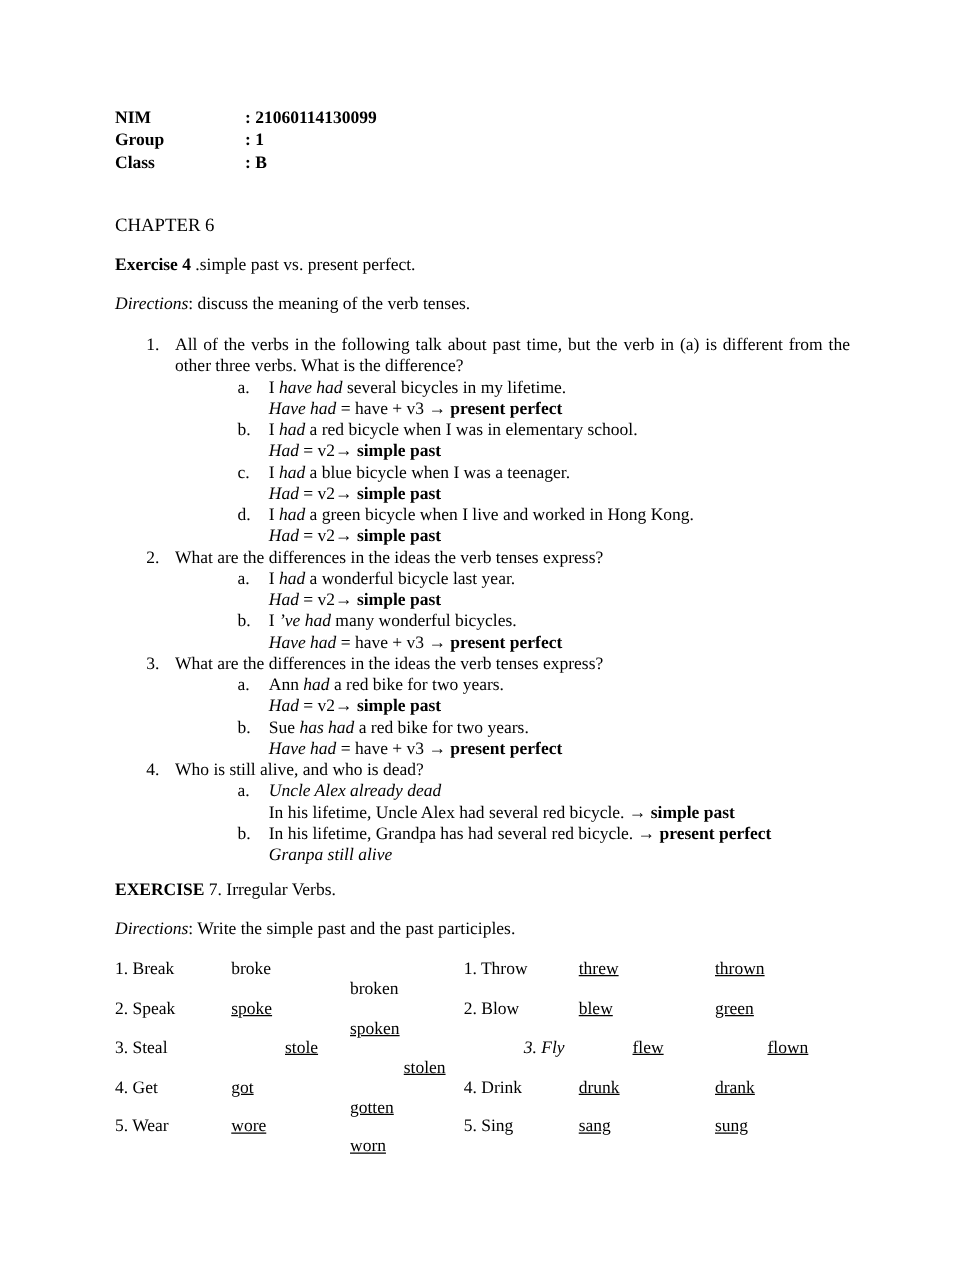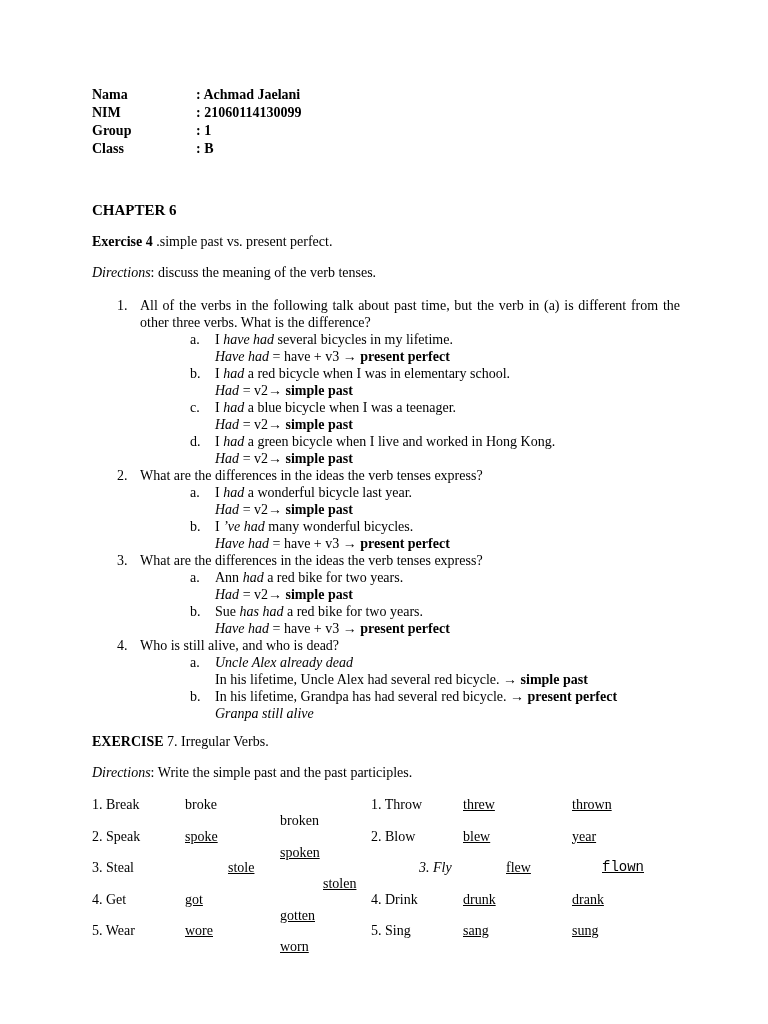--- a/index.html
+++ b/index.html
@@ -13,58 +13,54 @@
   }
   .doc{
     position:absolute;top:0;left:0;right:0;bottom:0;
     padding:86px 88px 0 92px;
   }
   
   .hdr{line-height:18px;font-weight:bold;}
   .hrow{display:flex;}
   .hlabel{width:104px;flex:none;}
   
-  .chapter{margin-top:44px;font-weight:bold;font-size:15px;}
+  .chapter{margin-top:33px;font-weight:normal;font-size:15px;}
   .ex-title{margin-top:14px;}
   .directions{margin-top:14px;}
   
   .questions{margin-top:16px;}
   .q{display:flex;}
   .q-num{margin-left:25px;width:23px;flex:none;}
   .q-body{flex:1;text-align:justify;}
   .it{display:flex;}
   .it-letter{margin-left:98px;width:25px;flex:none;}
   .it-body{flex:1;}
   
   .ex7-title{margin-top:11px;}
   
   .verbs{margin-top:15px;position:relative;}
   .vrow{position:relative;height:31.5px;}
   .vcell{position:absolute;top:0;white-space:nowrap;}
   .vc0{left:0;}  .vc1{left:93px;}  .vc2{left:188px;margin-top:16px;}
   .vc3{left:279px;} .vc4{left:371px;} .vc5{left:480px;}
   .shift .vc1{left:136px;} .shift .vc2{left:231px;}
-  .shift .vc3{left:327px;font-style:italic;} .shift .vc4{left:414px;} .shift .vc5{left:510px;font-family:Liberation Mono, monospace;}
+  .shift .vc3{left:327px;font-style:italic;} .shift .vc4{left:414px;} .shift .vc5{left:522px;}
   
   .seg-i{font-style:italic;text-align:center;}
   .seg-b{font-weight:bold;}
   .seg-u{text-decoration:underline;}
 </style>
 </head>
 <body>
 
 <div class="page">
   <div class="doc">
 
     <div class="hdr" id="header-block">
         <div class="hrow">
-          <span class="hlabel">Nama</span>
-          <span class="hval">: Achmad Jaelani</span>
-        </div>
-        <div class="hrow">
           <span class="hlabel">NIM</span>
           <span class="hval">: 21060114130099</span>
         </div>
         <div class="hrow">
           <span class="hlabel">Group</span>
           <span class="hval">: 1</span>
         </div>
         <div class="hrow">
           <span class="hlabel">Class</span>
           <span class="hval">: B</span>
@@ -184,21 +180,21 @@
           <span class="vcell vc3">1. Throw</span>
           <span class="vcell vc4 seg-u">threw</span>
           <span class="vcell vc5 seg-u">thrown</span>
         </div>
         <div class="vrow">
           <span class="vcell vc0">2. Speak</span>
           <span class="vcell vc1 seg-u">spoke</span>
           <span class="vcell vc2 seg-u">spoken</span>
           <span class="vcell vc3">2. Blow</span>
           <span class="vcell vc4 seg-u">blew</span>
-          <span class="vcell vc5 seg-u">year</span>
+          <span class="vcell vc5 seg-u">green</span>
         </div>
         <div class="vrow shift">
           <span class="vcell vc0">3. Steal</span>
           <span class="vcell vc1 seg-u">stole</span>
           <span class="vcell vc2 seg-u">stolen</span>
           <span class="vcell vc3">3. Fly</span>
           <span class="vcell vc4 seg-u">flew</span>
           <span class="vcell vc5 seg-u">flown</span>
         </div>
         <div class="vrow">

